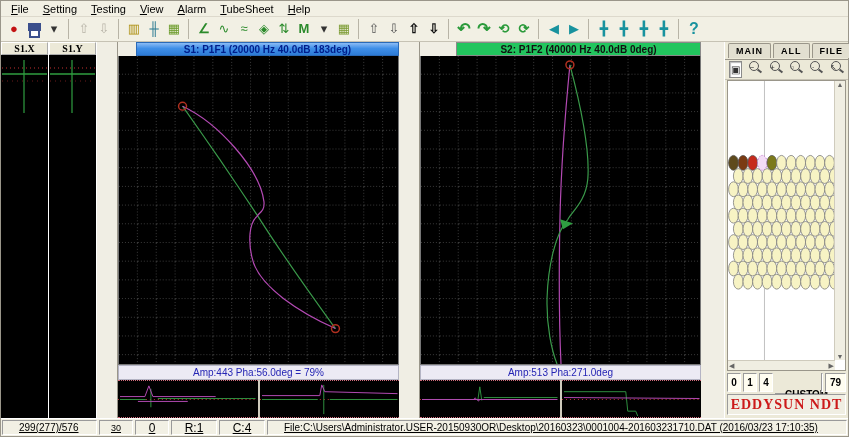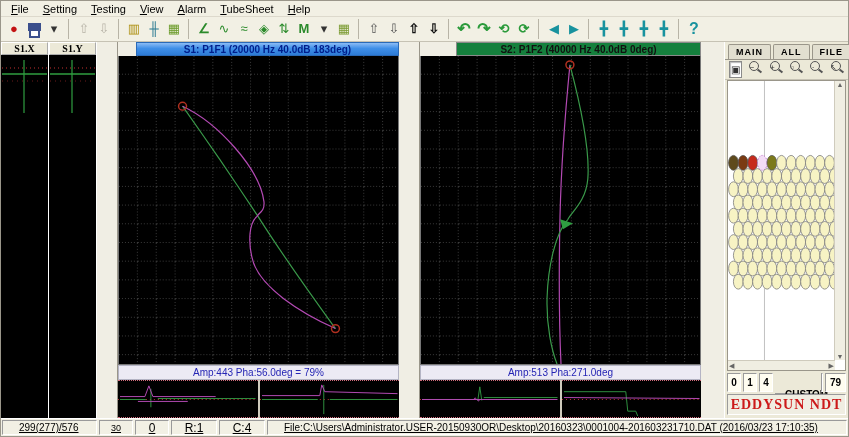--- a/index.html
+++ b/index.html
@@ -30,32 +30,32 @@
   .strip{width:47px;display:flex;flex-direction:column;border-right:1px solid #fff;}
   .strip-header{height:13px;flex:none;background:#ece9d8;border:1px outset #fff;box-sizing:border-box;
     font-family:"Liberation Serif",serif;font-weight:bold;font-size:10px;text-align:center;line-height:11px;}
   .strip-body{flex:1;background:#000;}
   .strip-body svg{width:100%;height:100%;display:block;}
 
   
   .scope{width:282px;flex:none;display:flex;flex-direction:column;border-left:1px solid #9a968a;box-sizing:border-box;}
   .scope-title{height:14px;flex:none;font-size:10px;font-weight:bold;text-align:center;line-height:14px;border:1px solid #8a8a8a;box-sizing:border-box;}
   .scope-title.active{background:linear-gradient(180deg,#8cbcf5 0%,#3f8fe8 45%,#2d7bd6 100%);color:#001e8c;border-color:#2a6ab8;margin-left:18px;}
-  .scope-title.inactive{background:#15803d;color:#111;margin-left:36px;}
+  .scope-title.inactive{background:#22c55e;color:#111;margin-left:36px;}
   .scope-plot{flex:1;background:#000;border:1px solid #777;border-top:none;position:relative;min-height:0;}
   .scope-plot svg{width:100%;height:100%;display:block;}
   .scope-readout{height:15px;flex:none;background:#eceaf4;border:1px solid #b4b4c4;box-sizing:border-box;
     font-size:10px;color:#2424b4;text-align:center;line-height:13px;}
   .scope-strips{height:38px;flex:none;display:flex;gap:2px;background:#cfcbbd;}
   .scope-strip{flex:1;background:#000;border-top:1px dotted #d06a7a;border-bottom:1px dotted #d06a7a;box-sizing:border-box;}
   .scope-strip svg{width:100%;height:100%;display:block;}
 
   
   .right-panel{flex:1;margin-left:3px;display:flex;flex-direction:column;background:#ece9d8;border-left:1px solid #fff;min-width:0;}
-  .tabs{height:16px;flex:none;display:flex;align-items:center;padding:1px 3px 0;border-bottom:1px solid #9a968a;}
+  .tabs{height:16px;flex:none;display:flex;align-items:flex-start;padding:1px 3px 0;border-bottom:1px solid #9a968a;}
   .tab{padding:1px 7px 0;font-size:9px;font-weight:bold;letter-spacing:1px;border:1px solid #9a968a;border-bottom:none;
        margin-right:2px;background:#e2dfd0;border-radius:2px 2px 0 0;height:13px;line-height:13px;}
   .tab.active{background:#7dd3fc;height:15px;line-height:15px;margin-bottom:-1px;}
   .zoombar{height:17px;flex:none;display:flex;align-items:center;gap:4px;padding:1px 4px;border-bottom:1px solid #c6c2b4;}
   .zicon{width:17px;height:15px;display:inline-flex;align-items:center;justify-content:center;font-size:10px;color:#333;}
   .zicon.pressed{border:1px solid #8a8a8a;background:#fff;box-shadow:inset 1px 1px 1px #bbb;}
   .zicon.mag{position:relative;font-size:8px;padding-right:5px;padding-bottom:4px;}
   .zicon.mag::before{content:"";position:absolute;left:3px;top:1px;width:8px;height:8px;border:1px solid #555;border-radius:50%;}
   .zicon.mag::after{content:"";position:absolute;left:11px;top:10px;width:5px;height:2px;background:#555;transform:rotate(40deg);}
   .tubesheet-wrap{flex:1;margin:0 2px;background:#fff;border:1px solid #9a968a;position:relative;min-height:0;}

